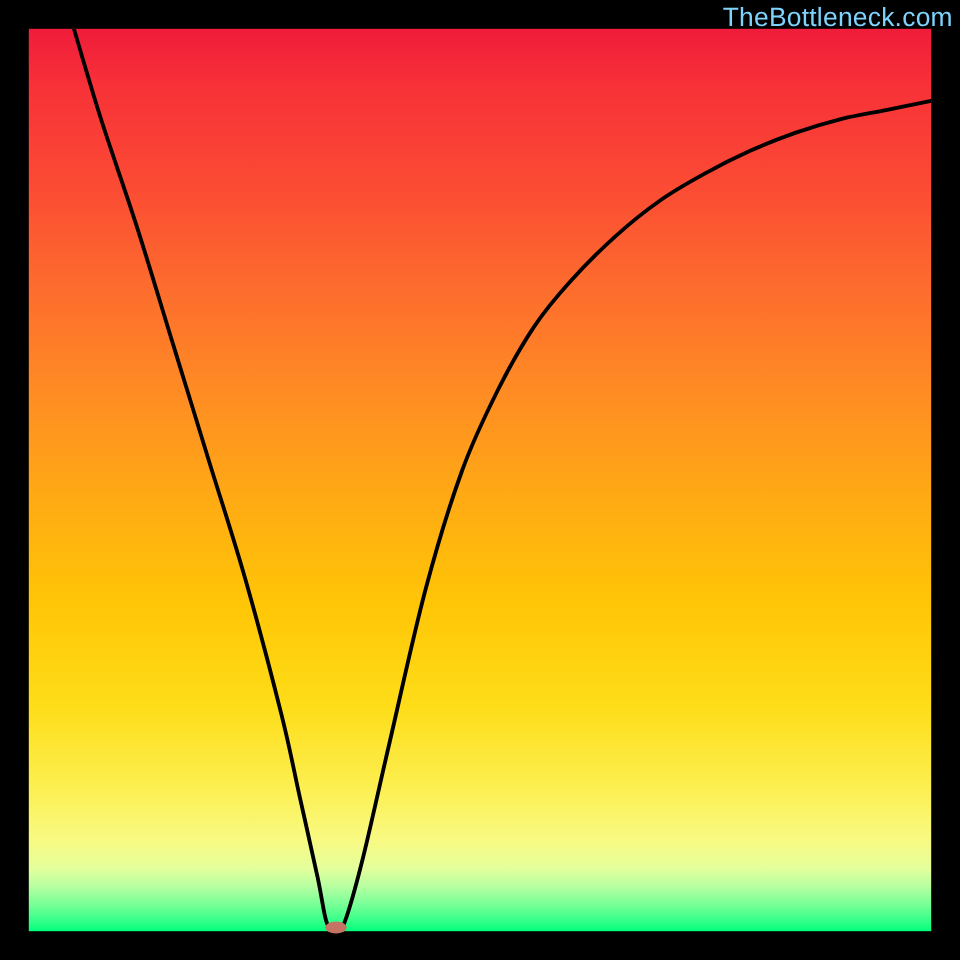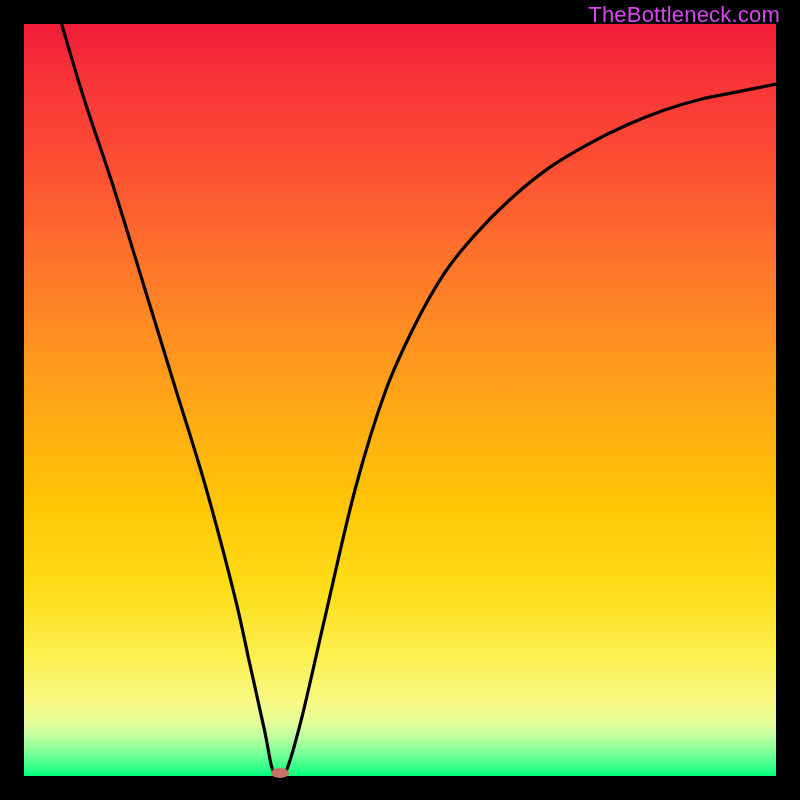--- a/index.html
+++ b/index.html
@@ -40,22 +40,22 @@
       #e4ff9b 93%,
       #b8ffa1 95%,
       #79ff97 97%,
       #2fff88 99%,
       #00ff7c 100%
     );
   }
   .watermark {
     position: absolute;
     top: 2px;
-    right: 20px;
-    color: #d946ef;
+    right: 6px;
+    color: #7dd3fc;
     font-size: 22px;
     font-weight: 500;
     letter-spacing: 0.2px;
     user-select: none;
   }
   svg.curve {
     position: absolute;
     top: 0;
     left: 0;
     width: 752px;

